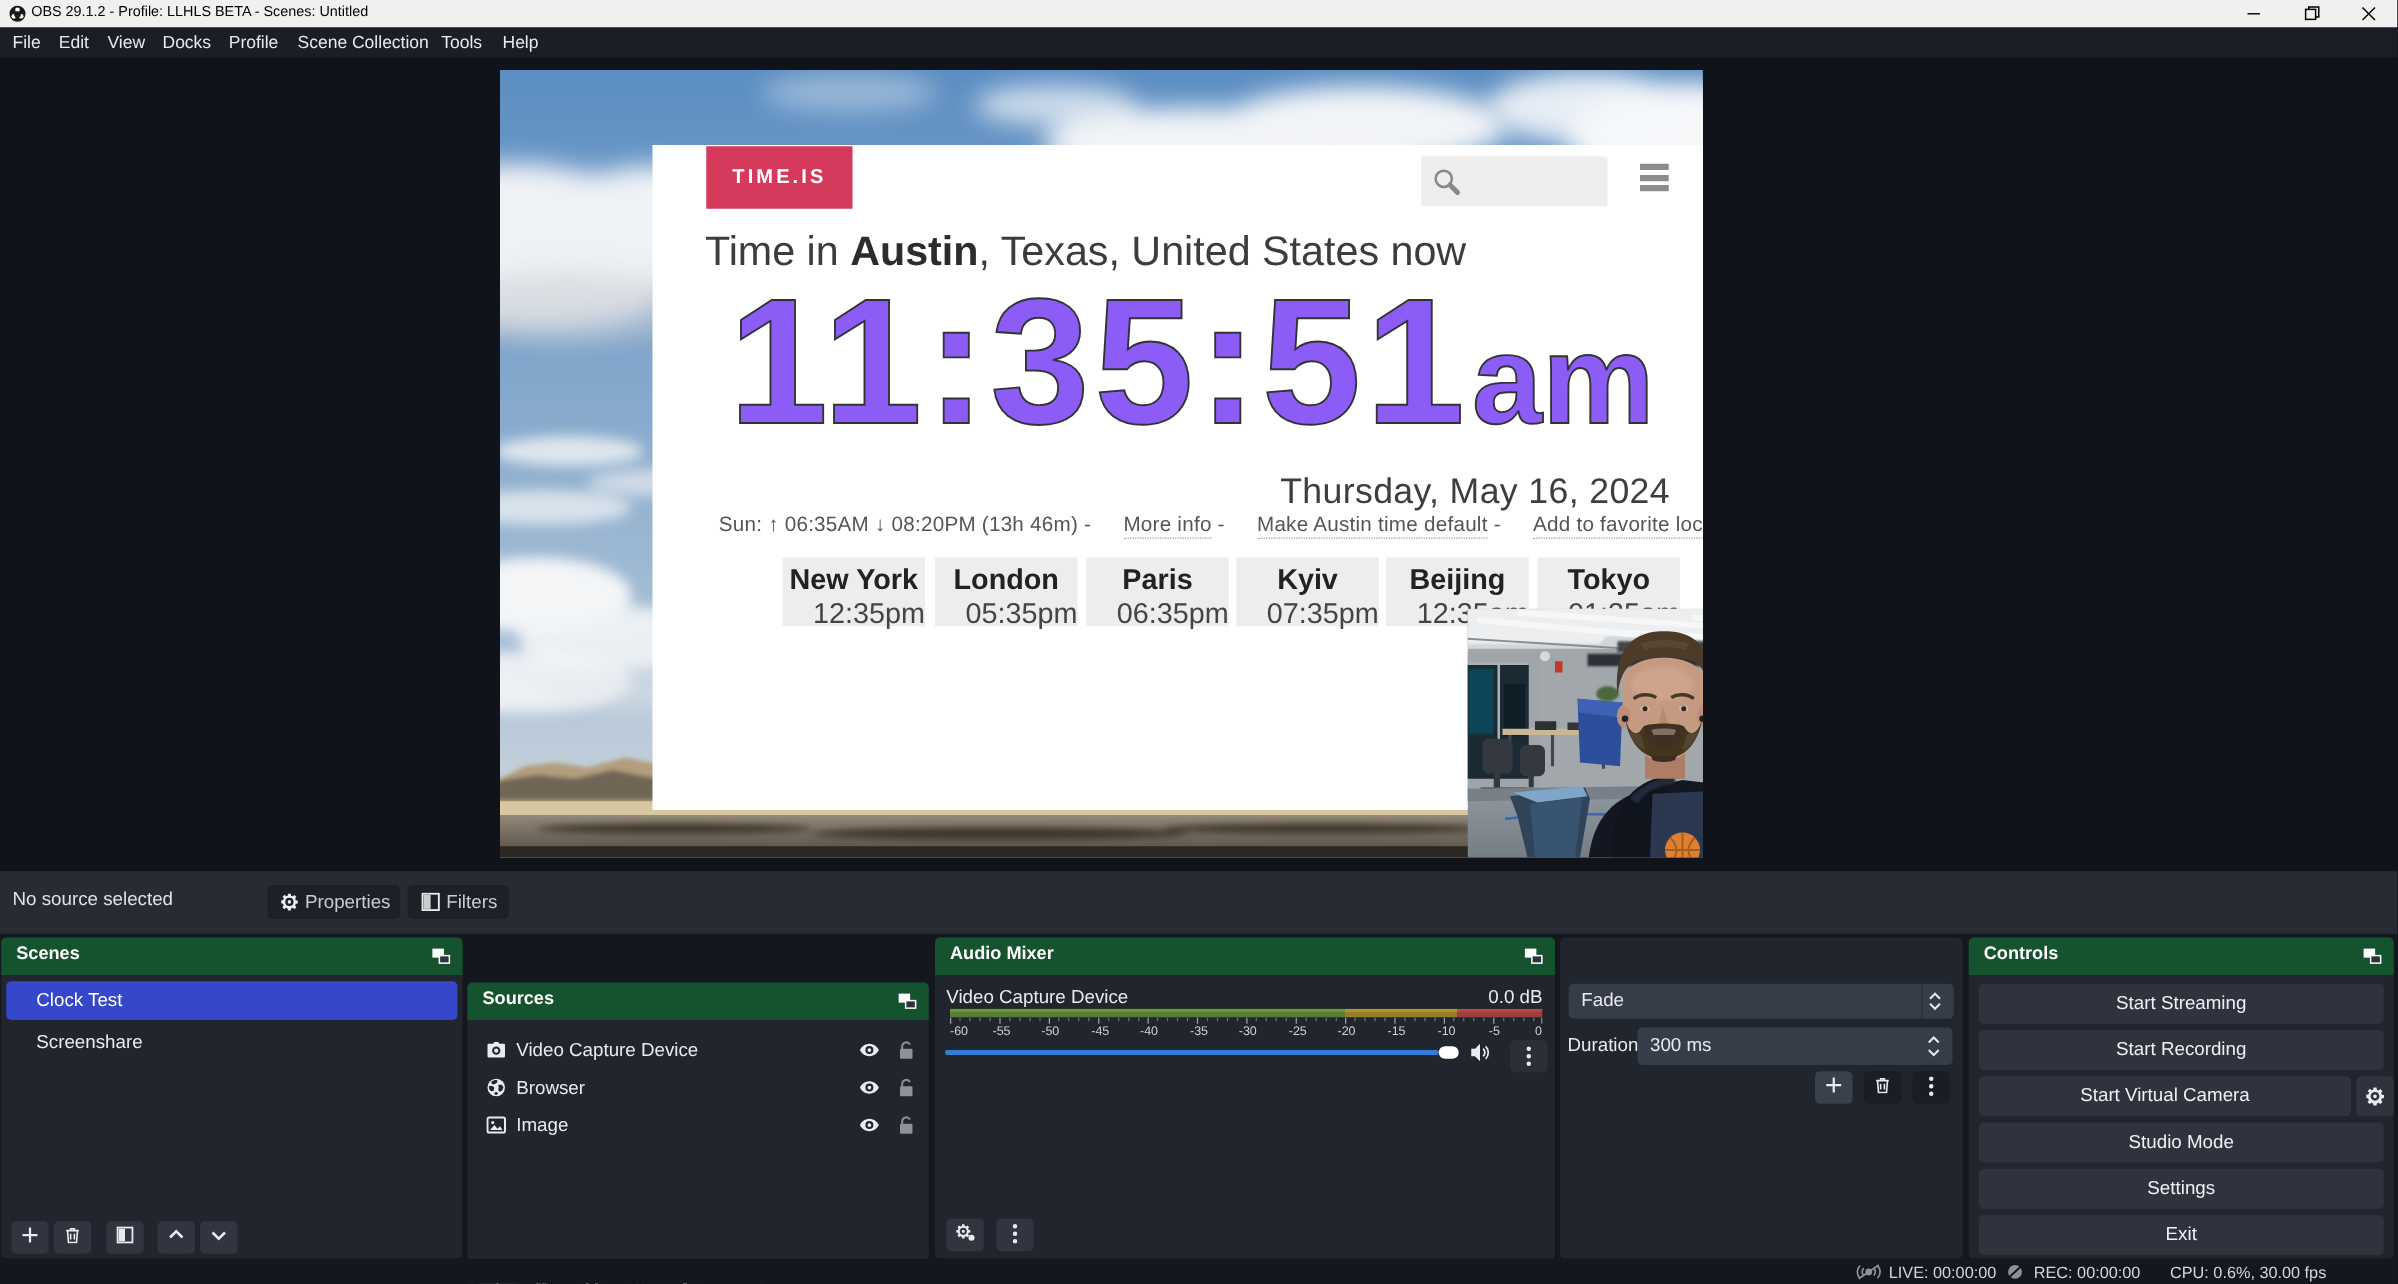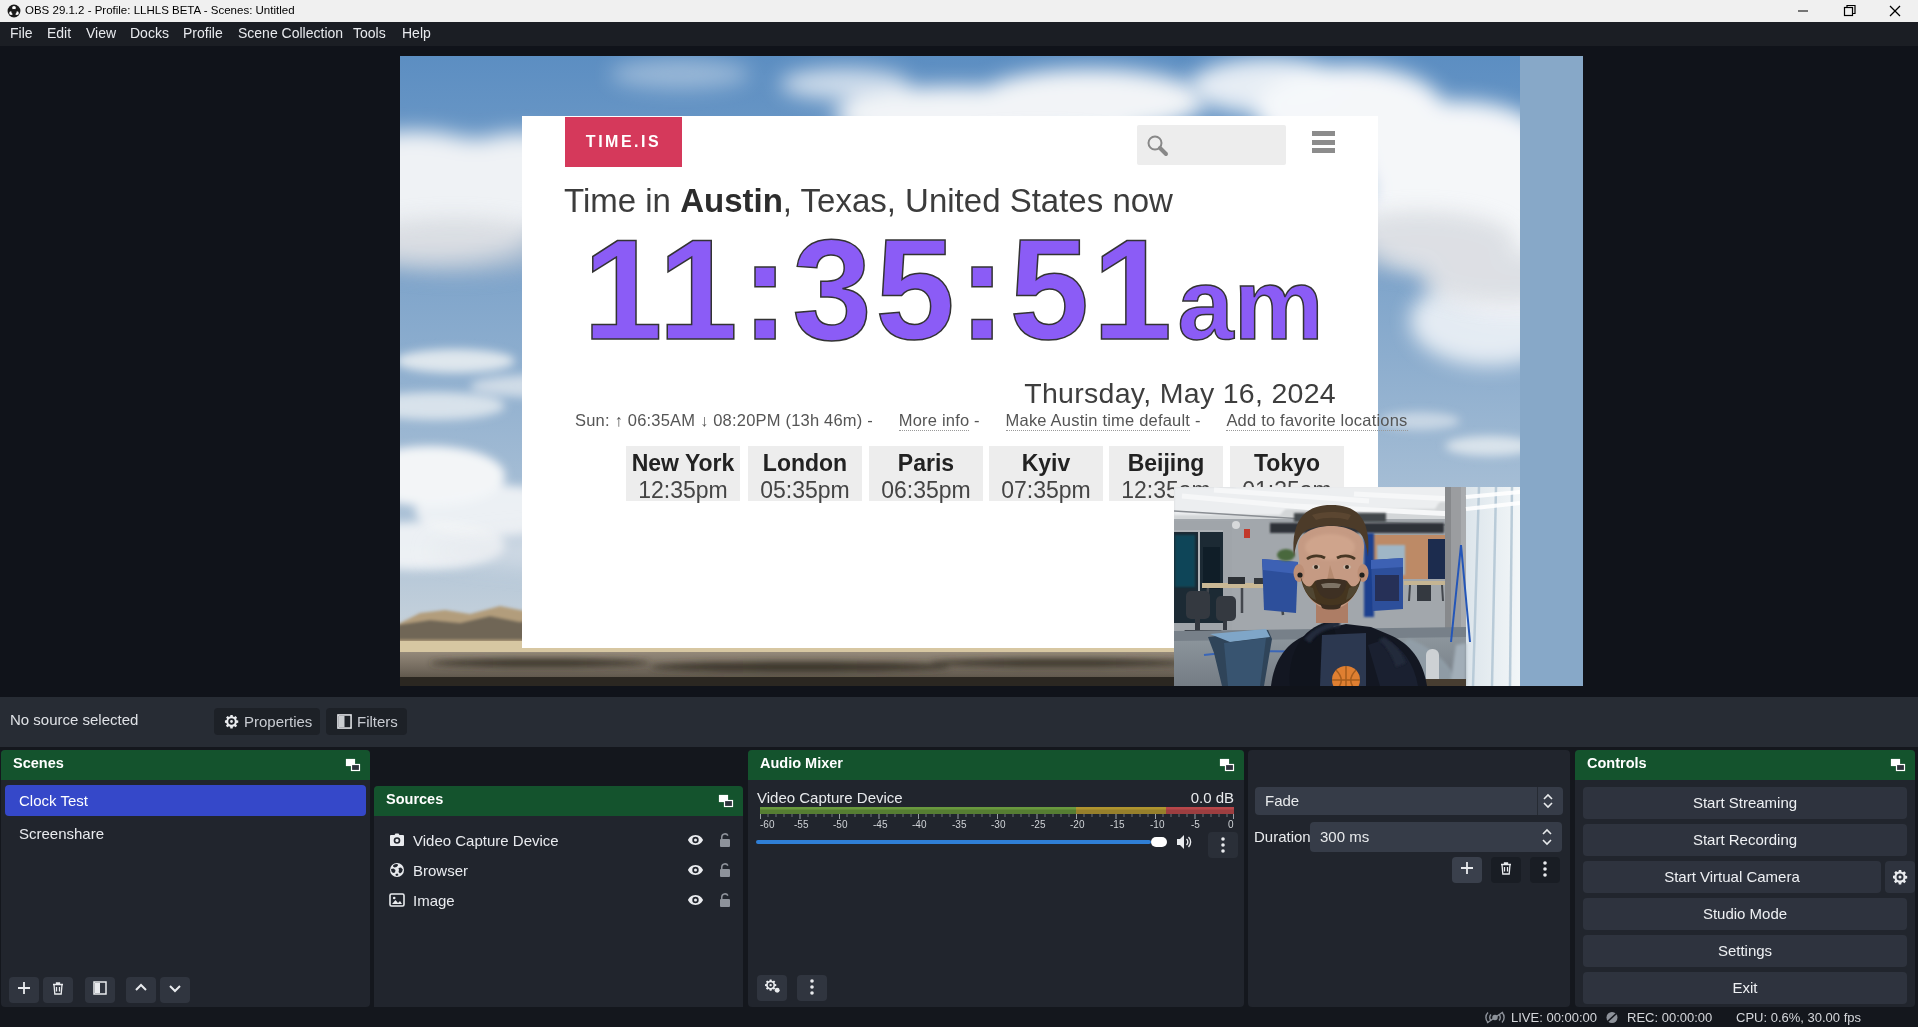--- a/index.html
+++ b/index.html
@@ -11,38 +11,38 @@
 #titlebar .title { position:absolute; left:25px; top:4px; font-size:11.5px; color:#000; }
 #obslogo { position:absolute; left:7px; top:4px; width:14px; height:14px; }
 .winbtn { position:absolute; top:0; width:14px; height:22px; }
 
 
 #menubar { position:absolute; left:0; top:22px; width:1918px; height:24px; background:#1b1e24; color:#e8eaee; font-size:14px; }
 #menubar span { position:absolute; top:3px; }
 
 
 #canvas { position:absolute; left:0; top:46px; width:1918px; height:651px; background:#10131a; }
-#preview { position:absolute; left:400px; top:10px; width:1183px; height:630px; overflow:hidden; background:#87a8c8; }
+#preview { position:absolute; left:400px; top:10px; width:962px; height:630px; overflow:hidden; background:#87a8c8; }
 
 
 #webcard { position:absolute; left:122px; top:60px; width:856px; height:532px; background:#ffffff; color:#333; }
 #logo { position:absolute; left:43px; top:1px; width:117px; height:50px; background:#d5395b; color:#fff; font-weight:bold; font-size:16px; letter-spacing:2.5px; text-align:center; line-height:50px; }
 #searchbox { position:absolute; left:615px; top:9px; width:149px; height:40px; background:#ededed; border-radius:2px; }
 #hamburger { position:absolute; left:790px; top:15px; width:23px; height:24px; }
 #hamburger div { height:5px; background:#8c8c8c; margin-bottom:3.5px; }
 #headline { position:absolute; left:42px; top:66px; font-size:33px; color:#3c3c3c; letter-spacing:0px; white-space:nowrap; }
 #headline b { color:#2c2c2c; }
 #bigtime { position:absolute; left:61px; top:102px; font-size:143px; font-weight:bold; color:#8b5cf6; letter-spacing:3.5px; line-height:1; white-space:nowrap; -webkit-text-stroke:1.5px #333; }
 #bigtime .ampm { font-size:101px; letter-spacing:0; margin-left:2px; }
 #dateline { position:absolute; right:42px; top:261px; font-size:28.5px; color:#3e3e3e; letter-spacing:0.3px; white-space:nowrap; }
 #sunline { position:absolute; left:53px; top:294px; font-size:16.5px; color:#555; letter-spacing:0.2px; white-space:nowrap; line-height:1.25; }
 #sunline .lnk { border-bottom:1px dotted #999; padding-bottom:1px;margin-left:21px; }
 .citybox { position:absolute; top:330px; width:114px; height:55px; background:#ededed; text-align:center; font-size:23px; }
 .citybox .cn { font-weight:bold; color:#222; margin-top:4px; }
-.citybox .ct { color:#444; }
+.citybox .ct { color:#444;text-align:right; }
 
 
 #webcam { position:absolute; left:774px; top:431px; width:346px; height:199px; }
 
 
 #srctoolbar { position:absolute; left:0; top:697px; width:1918px; height:50px; background:#272c34; }
 #srctoolbar .nosrc { position:absolute; left:10px; top:14px; font-size:15px; color:#dfe2e6; }
 .tbtn { position:absolute; top:11px; height:27px; background:#1d2127; border-radius:4px; color:#c9ccd2; font-size:15px; line-height:27px; }
 
 
@@ -50,21 +50,21 @@
 .dockhead { position:absolute; left:0; top:0; right:0; height:30px; background:#14532d; border-radius:4px 4px 0 0; }
 .dockhead .dt { position:absolute; left:12px; top:5px; font-size:14.5px; font-weight:bold; color:#fff; }
 .popout { position:absolute; right:8px; top:6px; width:18px; height:18px; }
 .dbtn { position:absolute; width:30px; height:26px; background:#30353f; border-radius:4px; top:227px; }
 .dbtn.dark { background:#191d24; }
 .dbtn.lite { background:#3a404c; }
 .dbtn svg { display:block; margin:auto; margin-top:4px; }
 
 
 #scenes { left:1px; width:369px; }
-.sceneitem { position:absolute; left:4px; right:4px; height:31px; border-radius:4px; color:#e9ebef; font-size:15px; line-height:31px; padding-left:14px; }
+.sceneitem { position:absolute; left:4px; right:4px; height:31px; border-radius:4px; color:#e9ebef; font-size:15px; line-height:31px; padding-left:24px; }
 .sel { background:#3548c9; color:#fff; }
 
 
 #sources { left:374px; width:369px;margin-top:36px; }
 .srcrow { position:absolute; left:0; width:100%; height:30px; color:#e9ebef; font-size:15px; line-height:30px; }
 .srcrow .sicon { position:absolute; left:15px; top:6px; width:16px; height:16px; }
 .srcrow .slabel { position:absolute; left:39px; }
 .srcrow .eye { position:absolute; left:313px; top:6px; }
 .srcrow .lock { position:absolute; left:344px; top:6px; }
 

